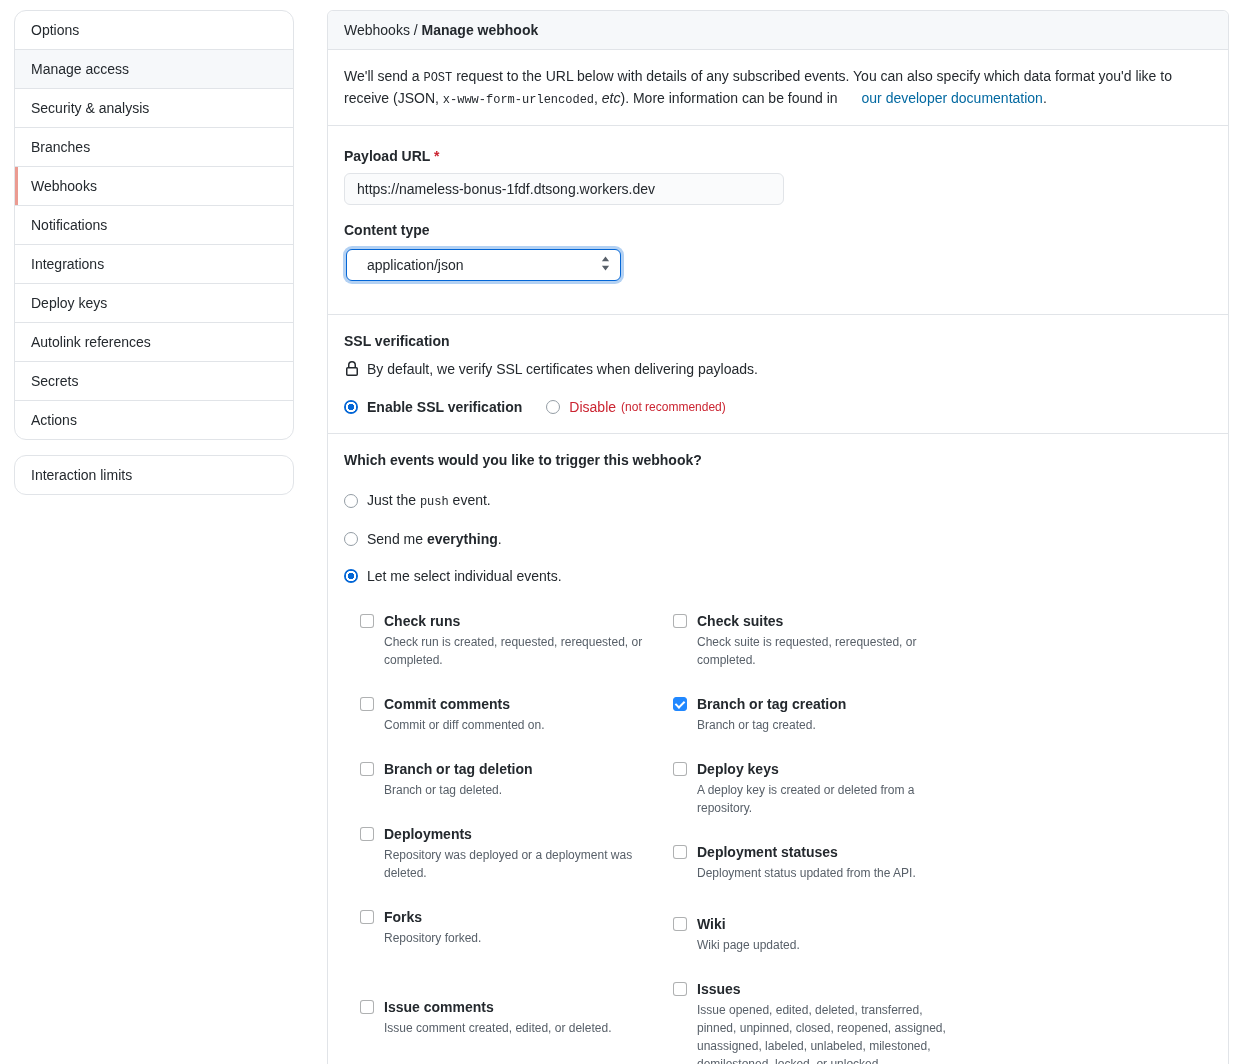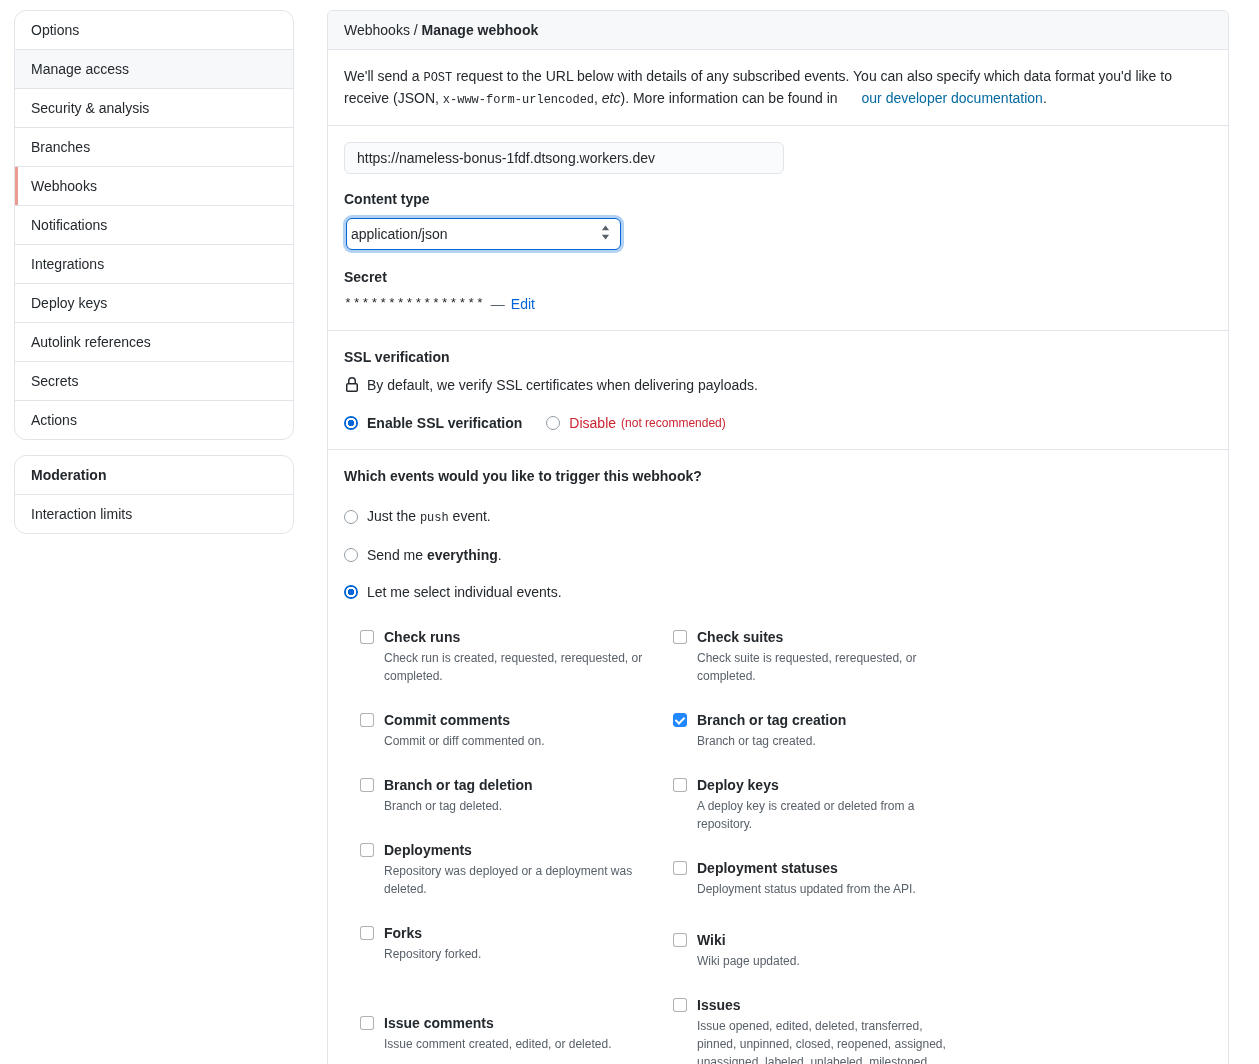--- a/index.html
+++ b/index.html
@@ -57,21 +57,21 @@
   .required { color: #cb2431; }
   .text-input {
     display: block; width: 440px; height: 32px;
     padding: 5px 12px; font-size: 14px; color: #24292e;
     font-family: "Liberation Sans", sans-serif;
     background: #fafbfc; border: 1px solid #e1e4e8; border-radius: 6px;
     outline: none;
   }
   .select {
     display: inline-flex; align-items: center; justify-content: space-between;
-    width: 275px; height: 32px; padding: 0 10px 0 4px;
+    width: 275px; height: 32px; padding: 0 10px 0 20px;
     background: #fff; border: 1px solid #0366d6; border-radius: 6px;
     box-shadow: 0 0 0 3px rgba(3, 102, 214, 0.3);
     cursor: pointer; margin: 2px;
   }
   .secret-row { display: flex; align-items: center; line-height: 20px; }
   .secret-mask { font-family: "Liberation Mono", "DejaVu Sans Mono", monospace; font-size: 13px; letter-spacing: 1px; }
   .secret-dash { color: #586069; margin: 0 6px; }
   .link-blue { color: #0366d6; cursor: pointer; }
 
   .sec-title { font-weight: bold; margin: 0 0 8px; line-height: 20px; }
@@ -130,62 +130,57 @@
       <div class="nav-item">Branches</div>
       <div class="nav-item active">Webhooks</div>
       <div class="nav-item">Notifications</div>
       <div class="nav-item">Integrations</div>
       <div class="nav-item">Deploy keys</div>
       <div class="nav-item">Autolink references</div>
       <div class="nav-item">Secrets</div>
       <div class="nav-item">Actions</div>
     </nav>
     <nav class="nav-box">
-      <div class="nav-header">Moderation</div>
       <div class="nav-item">Interaction limits</div>
     </nav>
   </aside>
 
   <main class="panel">
 
     <div class="panel-header">
       <a href="#">Webhooks</a>
       <span>/</span>
       <span class="crumb-title">Manage webhook</span>
     </div>
 
     <div class="section">
       <p class="intro"><span>We'll send a </span><code>POST</code><span> request to the URL below with details of any subscribed events. You can also specify which data format you'd like to receive (JSON, </span><code>x-www-form-urlencoded</code><span>, </span><span class="em">etc</span><span>). More information can be found in </span><a href="#" class="link-blue">our developer documentation</a><span>.</span></p>
     </div>
 
     <div class="section">
       <div class="field-group">
+        <div class="field-label">
+          <span>Payload URL</span>
+          <span class="required">*</span>
+        </div>
         <input class="text-input" type="text" value="https://nameless-bonus-1fdf.dtsong.workers.dev" style="">
       </div>
 
       <div class="field-group">
         <div class="field-label">Content type</div>
         <div class="select">
           <span>application/json</span>
           <span>
             <svg width="9" height="15" viewBox="0 0 9 15">
                 <path d="M4.5 0.5l3.6 4.8H0.9L4.5 0.5z M4.5 14.5L0.9 9.7h7.2L4.5 14.5z" fill="#586069"></path>
               </svg>
           </span>
         </div>
       </div>
 
-      <div>
-        <div class="field-label">Secret</div>
-        <div class="secret-row">
-          <span class="secret-mask">****************</span>
-          <span class="secret-dash">—</span>
-          <a href="#" class="link-blue">Edit</a>
-        </div>
-      </div>
     </div>
 
     <div class="section">
       <div class="sec-title">SSL verification</div>
       <div class="ssl-note">
         <span>
           <svg viewBox="0 0 16 16" width="16" height="16" fill="#24292e">
               <path fill-rule="evenodd" d="M4 4v2h-.25A1.75 1.75 0 002 7.75v5.5c0 .966.784 1.75 1.75 1.75h8.5A1.75 1.75 0 0014 13.25v-5.5A1.75 1.75 0 0012.25 6H12V4a4 4 0 10-8 0zm6.5 2V4a2.5 2.5 0 00-5 0v2h5zM12 7.5h.25a.25.25 0 01.25.25v5.5a.25.25 0 01-.25.25h-8.5a.25.25 0 01-.25-.25v-5.5a.25.25 0 01.25-.25H12z"></path>
             </svg>
         </span>

